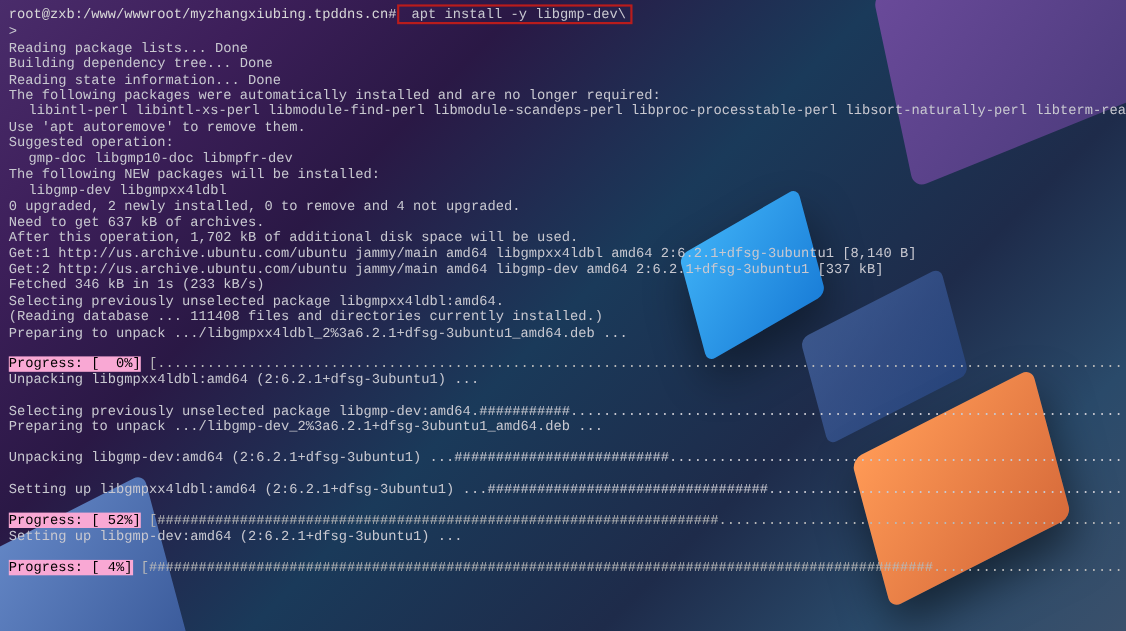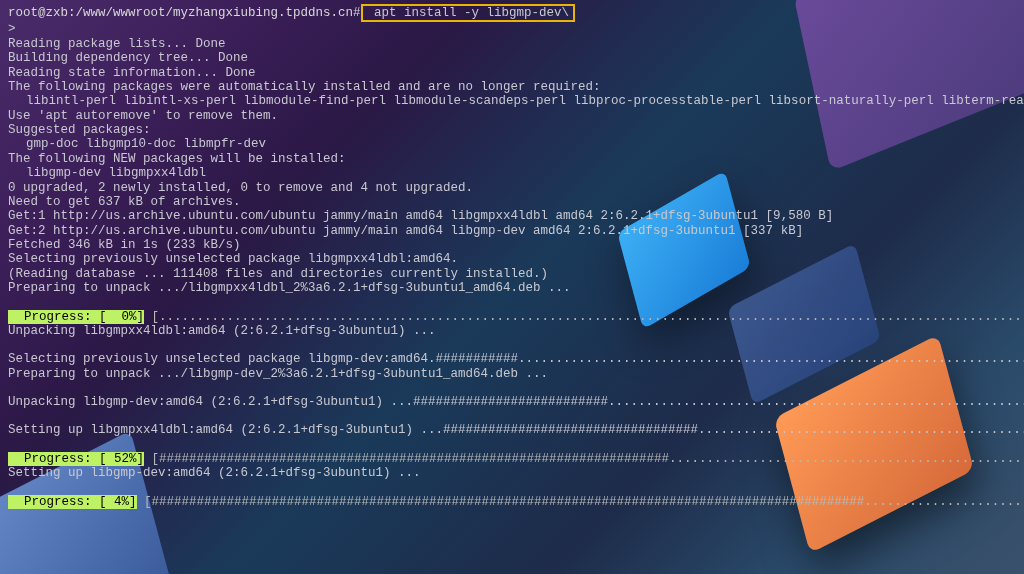--- a/index.html
+++ b/index.html
@@ -74,30 +74,29 @@
     .terminal {
       position: relative;
       z-index: 2;
       padding: 4px 8px;
     }
     .line {
       white-space: pre;
     }
     .prompt-user { color: #d8d8d8; }
     .cmd-highlight {
-      border: 2px solid #eab308;
+      border: 2px solid #b91c1c;
       padding: 0 4px;
       display: inline-block;
     }
     .indent { padding-left: 18px; }
     .progress-green {
-      background: #bef264;
+      background: #f9a8d4;
       color: #000;
       display: inline;
-      padding-left: 16px;
     }
     .progress-hashes { color: #b8b8b8; }
     .gap { height: 14px; }
   </style>
 </head>
 <body>
 
 <div class="bg-block block4"></div>
 <div class="bg-block block1"></div>
 <div class="bg-block block5"></div>
@@ -106,27 +105,28 @@
 
 <div class="terminal">
   <div class="line"><span class="prompt-user">root@zxb:/www/wwwroot/myzhangxiubing.tpddns.cn#</span><span class="cmd-highlight"> apt install -y libgmp-dev\</span></div>
   <div class="line">&gt;</div>
   <div class="line">Reading package lists... Done</div>
   <div class="line">Building dependency tree... Done</div>
   <div class="line">Reading state information... Done</div>
   <div class="line">The following packages were automatically installed and are no longer required:</div>
   <div class="line indent">libintl-perl libintl-xs-perl libmodule-find-perl libmodule-scandeps-perl libproc-processtable-perl libsort-naturally-perl libterm-readkey-perl</div>
   <div class="line">Use 'apt autoremove' to remove them.</div>
-  <div class="line">Suggested packages:</div>
+  <div class="line">Suggested operation:</div>
   <div class="line indent">gmp-doc libgmp10-doc libmpfr-dev</div>
   <div class="line">The following NEW packages will be installed:</div>
   <div class="line indent">libgmp-dev libgmpxx4ldbl</div>
   <div class="line">0 upgraded, 2 newly installed, 0 to remove and 4 not upgraded.</div>
   <div class="line">Need to get 637 kB of archives.</div>
-  <div class="line">Get:1 http://us.archive.ubuntu.com/ubuntu jammy/main amd64 libgmpxx4ldbl amd64 2:6.2.1+dfsg-3ubuntu1 [9,580 B]</div>
+  <div class="line">After this operation, 1,702 kB of additional disk space will be used.</div>
+  <div class="line">Get:1 http://us.archive.ubuntu.com/ubuntu jammy/main amd64 libgmpxx4ldbl amd64 2:6.2.1+dfsg-3ubuntu1 [8,140 B]</div>
   <div class="line">Get:2 http://us.archive.ubuntu.com/ubuntu jammy/main amd64 libgmp-dev amd64 2:6.2.1+dfsg-3ubuntu1 [337 kB]</div>
   <div class="line">Fetched 346 kB in 1s (233 kB/s)</div>
   <div class="line">Selecting previously unselected package libgmpxx4ldbl:amd64.</div>
   <div class="line">(Reading database ... 111408 files and directories currently installed.)</div>
   <div class="line">Preparing to unpack .../libgmpxx4ldbl_2%3a6.2.1+dfsg-3ubuntu1_amd64.deb ...</div>
   <div class="gap"></div>
   <div class="line"><span class="progress-green">Progress: [  0%]</span><span class="progress-hashes"> [..........................................................................................................................] </span></div>
   <div class="line">Unpacking libgmpxx4ldbl:amd64 (2:6.2.1+dfsg-3ubuntu1) ...</div>
   <div class="gap"></div>
   <div class="line">Selecting previously unselected package libgmp-dev:amd64.###########.......................................................................]</div>

